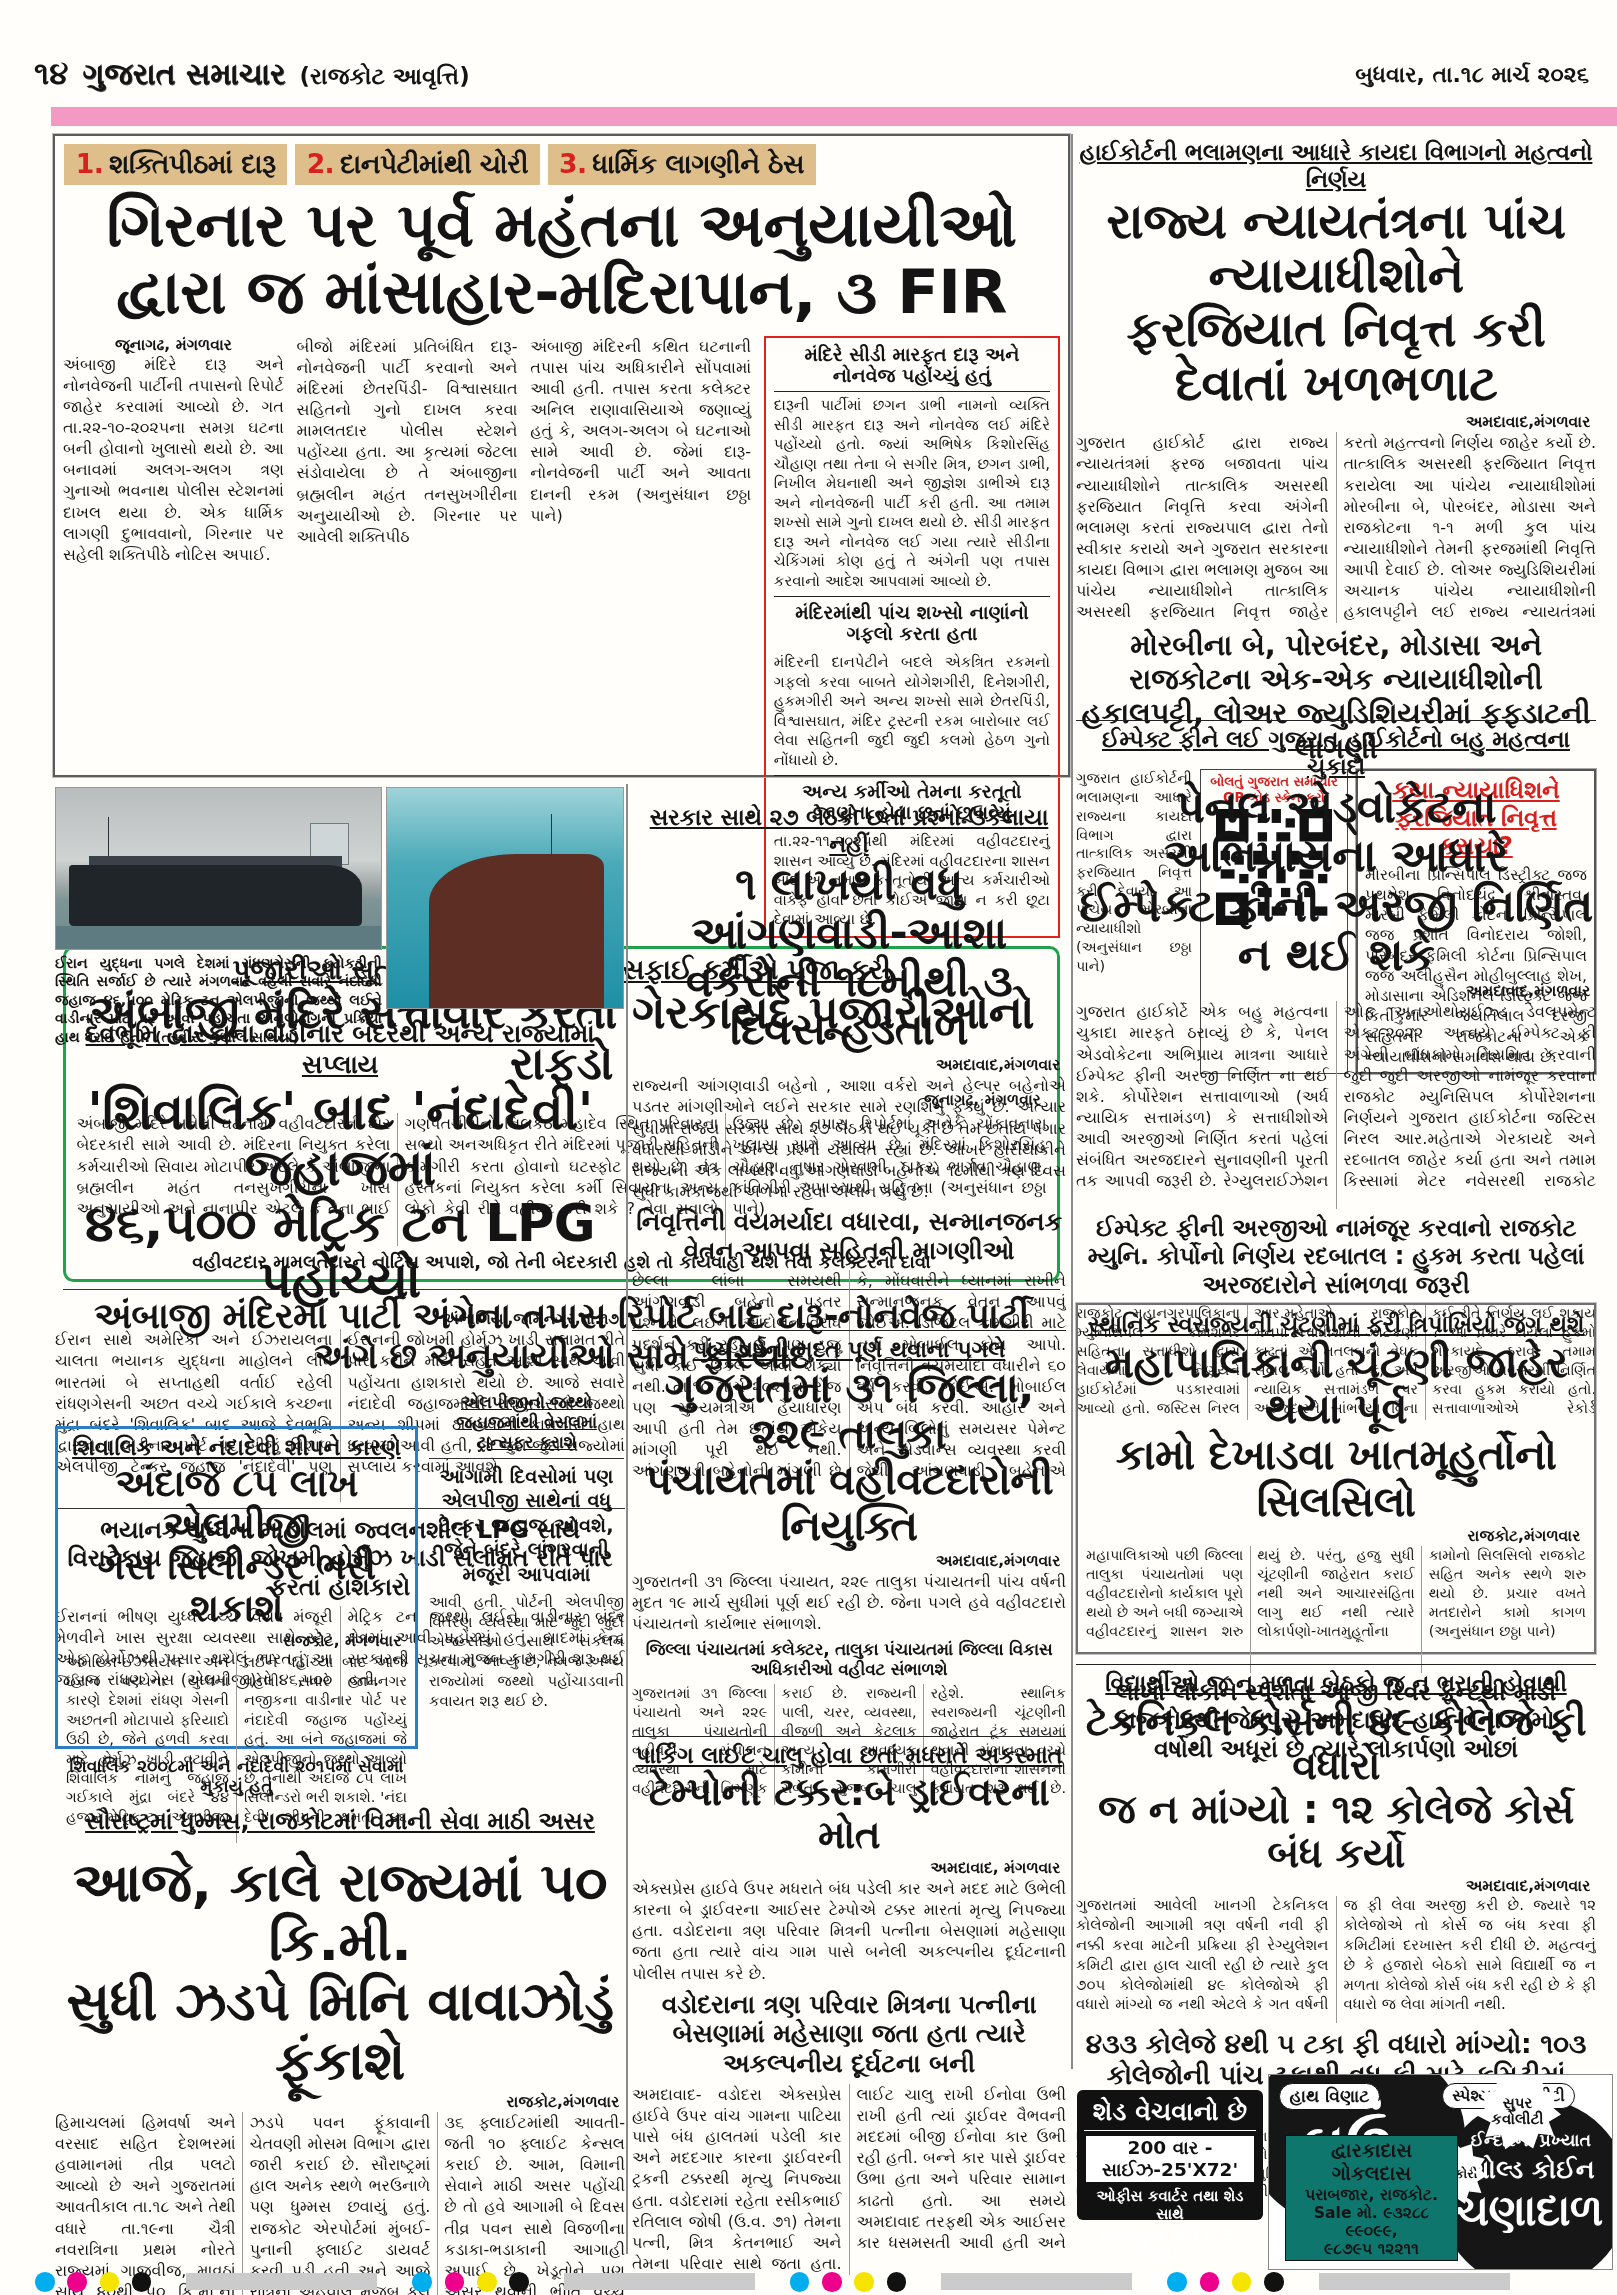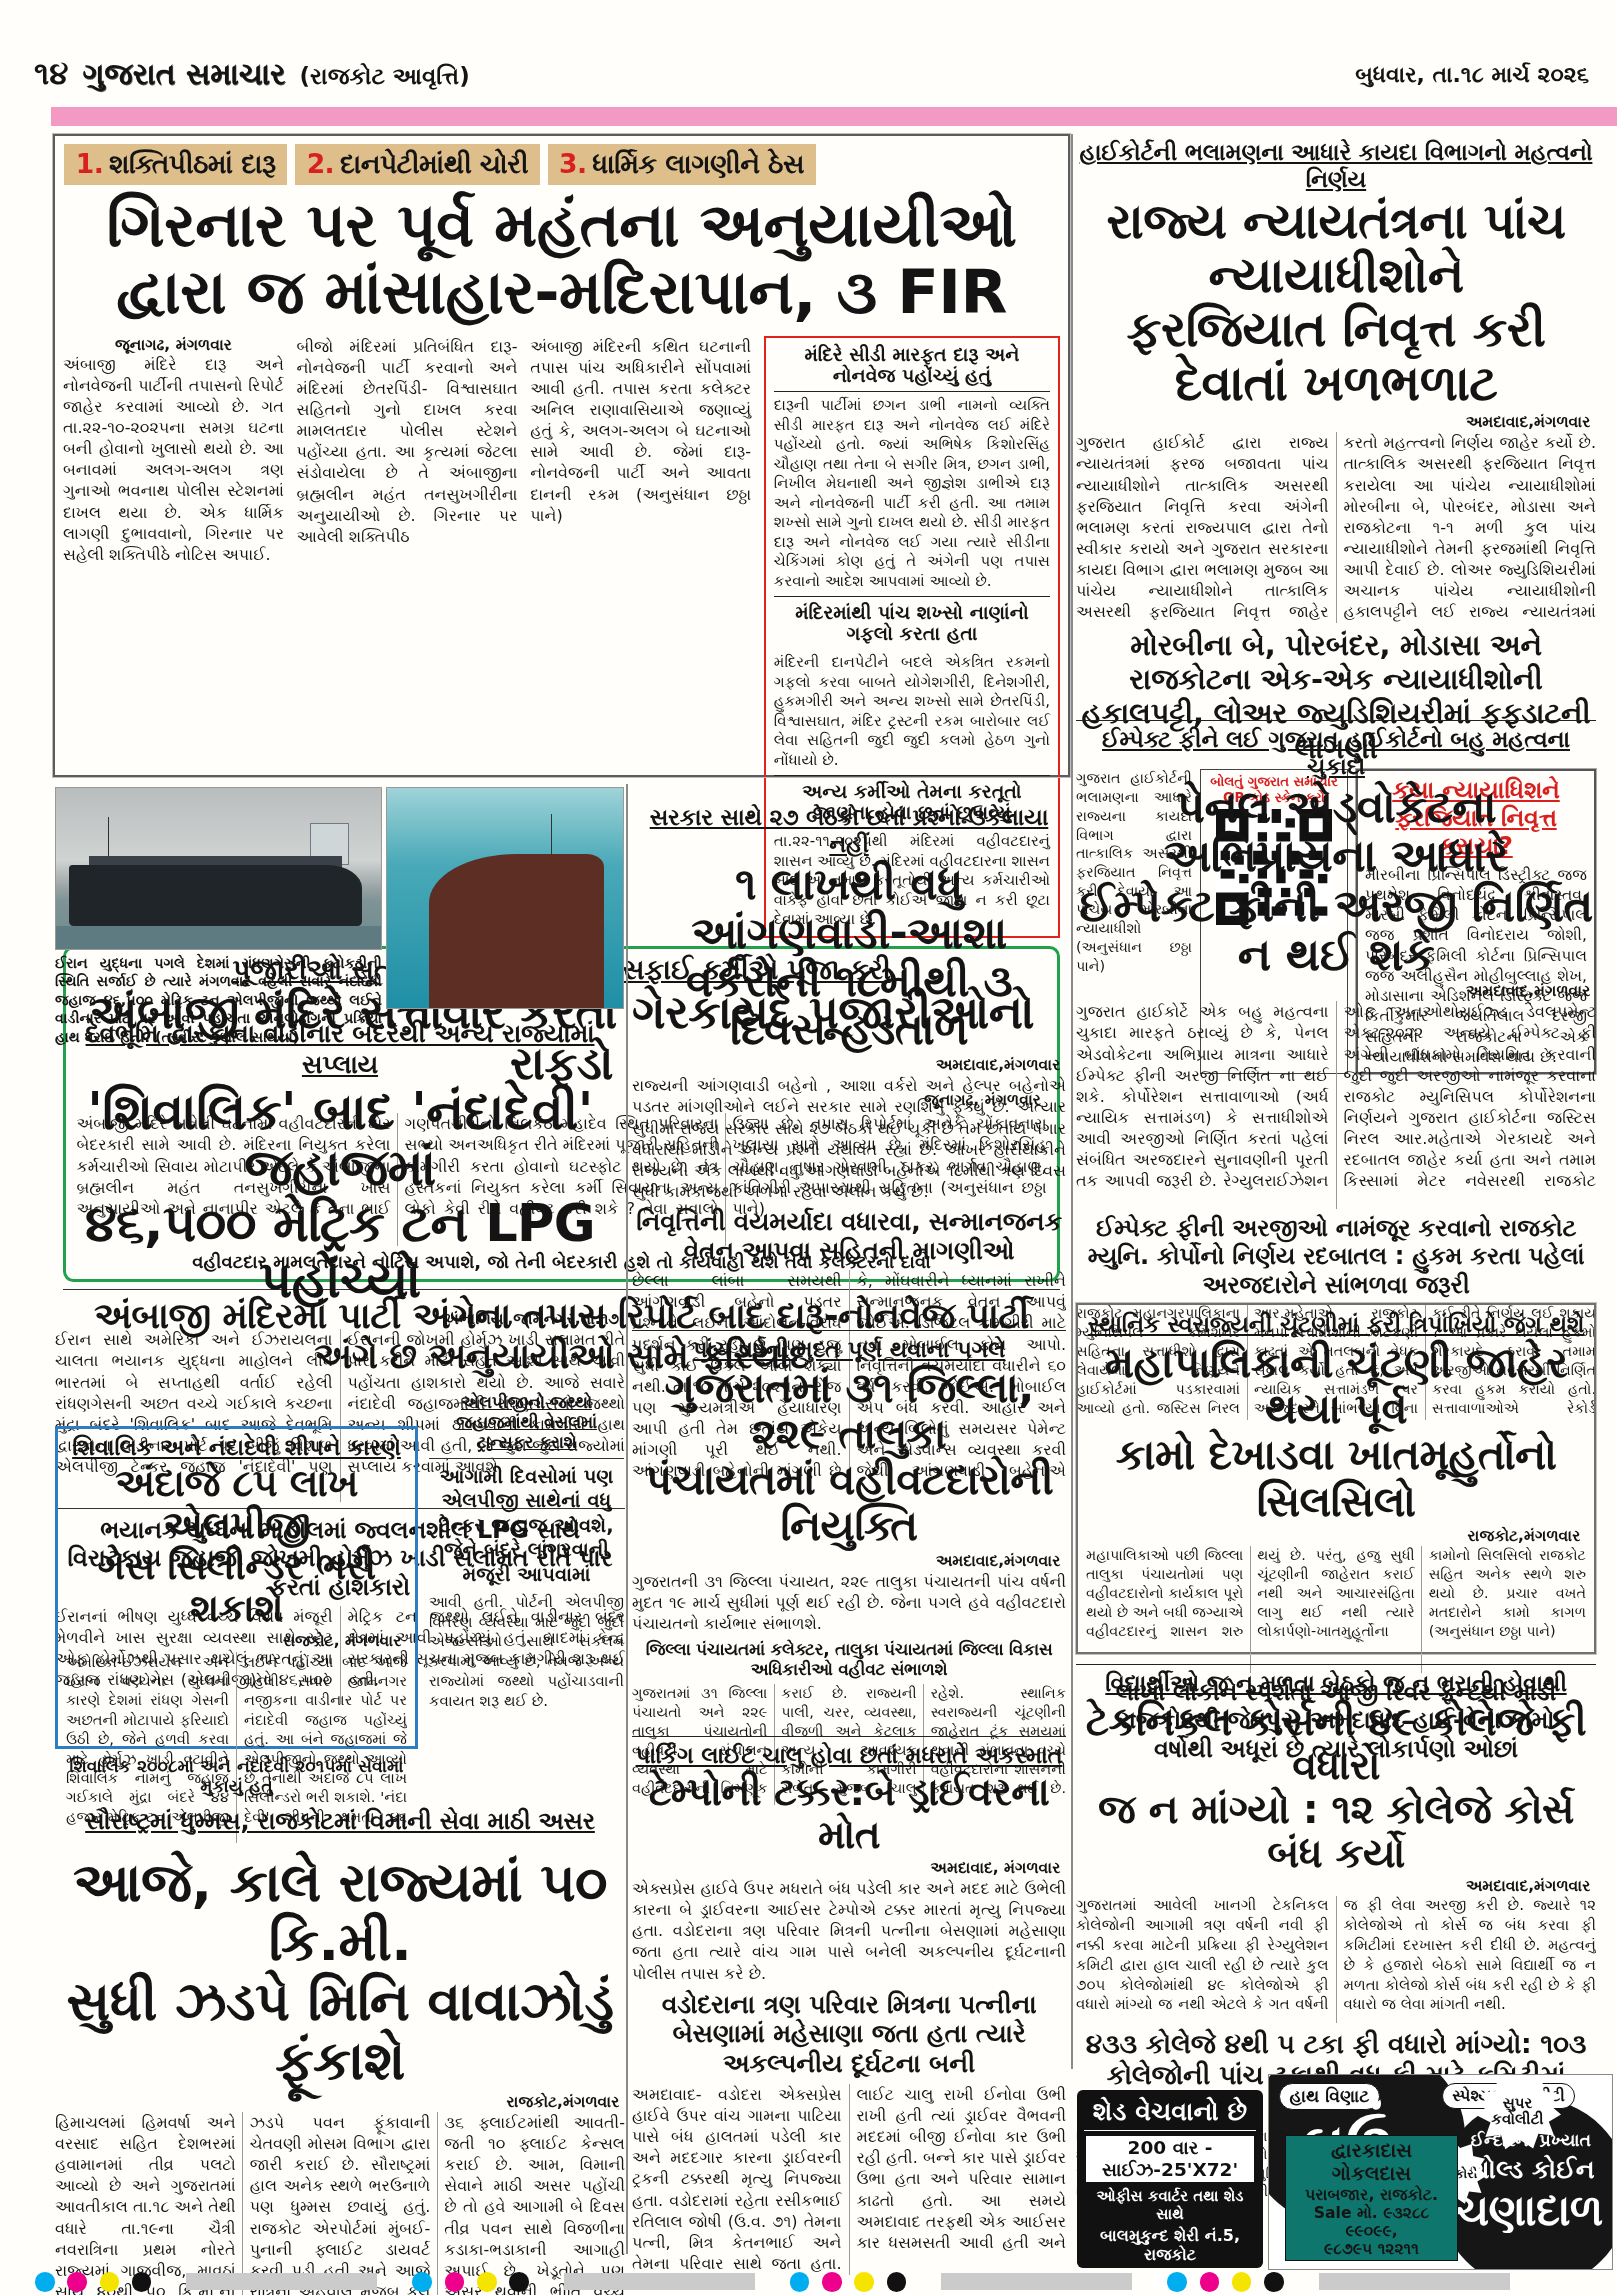--- a/index.html
+++ b/index.html
@@ -100,21 +100,21 @@
   .qr-box { width:148px; border:1.7px solid #444; padding:3.5px; text-align:center; }
   .qr-title { color:#d8201f; font-weight:bold; font-size:13.3px; line-height:1.2; }
   .redtitle-box { flex:1; border:2.3px solid #555; outline:1.2px solid #aaa; padding:4.6px 7px; }
   .redtitle-box .rt { color:#d8201f; font-weight:bold; font-size:24px; text-align:center; text-decoration:underline; letter-spacing:-0.3px; }
   .redtitle-box .rt-body { font-size:15.6px; line-height:1.3; text-align:justify; margin-top:4.6px; }
   .gray-box { border:2.9px solid #707070; outline:1.2px solid #c2c2c2; padding:5.8px 8px; }
   .gray-box .headline { font-size:42px; }
   .gray-box .subhead { font-size:24px; }
 
   
-  .ad-shed { position:absolute; left:1077px; top:2090px; width:186px; height:178px; background:#111; color:#fff; border-radius:5.8px; padding:5.8px 7px; text-align:center; }
+  .ad-shed { position:absolute; left:1077px; top:2090px; width:186px; height:130px; background:#111; color:#fff; border-radius:5.8px; padding:5.8px 7px; text-align:center; }
   .ad-shed .l1 { font-size:25.4px; font-weight:bold; border-bottom:1.7px solid #fff; padding-bottom:3.5px; }
   .ad-shed .l2 { font-size:18.5px; font-weight:bold; background:#fff; color:#111; margin:4.6px 2.3px; padding:1.2px 0; }
   .ad-shed .l3 { font-size:15px; font-weight:bold; }
   .ad-shed .l4 { font-size:16px; font-weight:bold; margin-top:3.5px; }
   .ad-shed .l5 { font-size:23px; font-weight:bold; margin-top:3.5px; }
   .ad-wheat { position:absolute; left:1268px; top:2074px; width:345px; height:196px; background:#fff; border:1.2px solid #888; overflow:hidden; }
   .wheat-blob { position:absolute; left:-23px; top:-35px; width:219px; height:191px; background:#161616; border-radius:50%; }
   .wheat-circle { position:absolute; right:-17.3px; top:23px; width:191px; height:191px; background:#161616; border-radius:50%; }
   .pill { position:absolute; background:#fff; color:#111; font-weight:bold; border-radius:23px; padding:2.3px 9.2px; border:1.7px solid #111; }
   .wheat-word { position:absolute; left:35px; top:35px; color:#fff; font-size:64px; font-weight:bold; }

